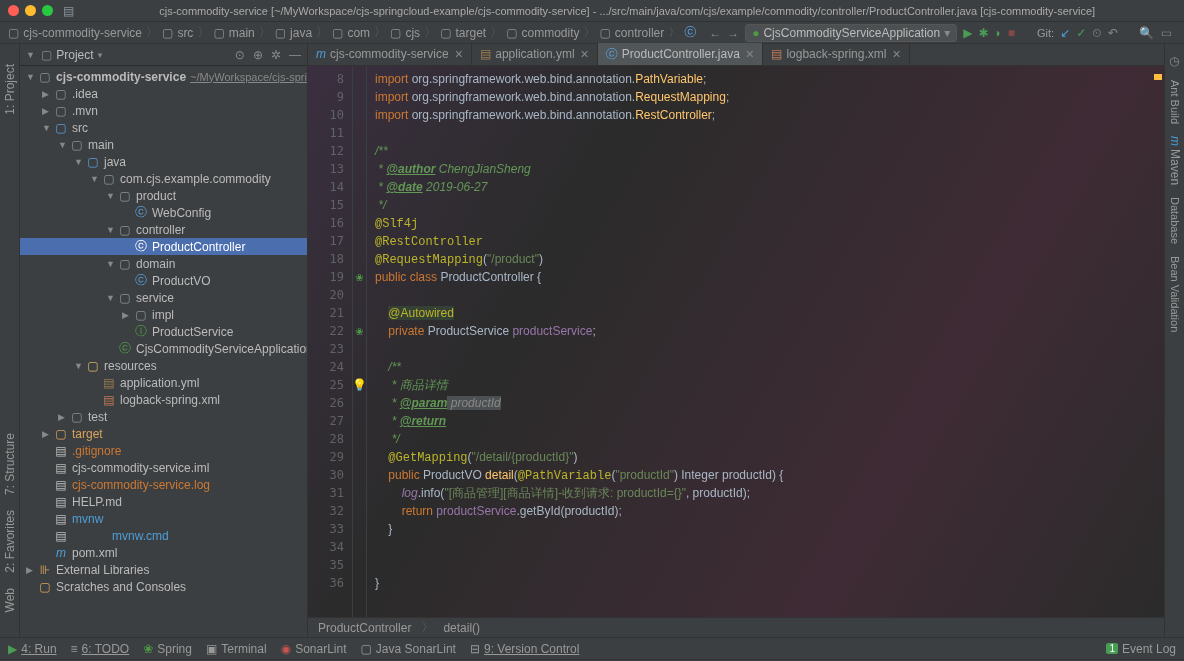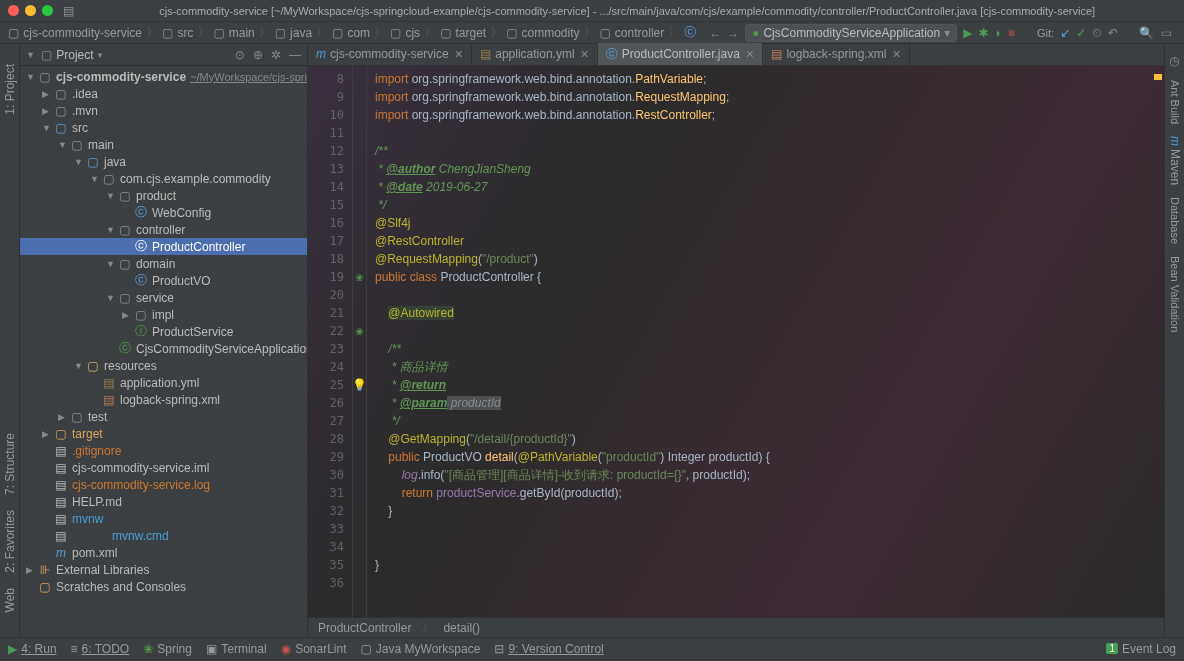--- a/index.html
+++ b/index.html
@@ -43,21 +43,21 @@
 .tab-close { color:#888; font-size:14px; margin-left:2px; }
 .editor-body { flex:1; display:flex; position:relative; overflow:hidden; background:linear-gradient(120deg,#3a2f3f 0%,#2b2b2b 30%,#3f2b35 70%,#2b2b2b 100%); }
 .gutter { width:45px; background:transparent; border-right:1px solid #3c3f41; text-align:right; padding-right:8px; padding-top:4px; }
 .gutter-extra { width:14px; border-right:1px solid #3c3f41; padding-top:4px; }
 .ln { height:18px; line-height:18px; color:#606366; font-family:Menlo,Consolas,monospace; font-size:12px; }
 .marker { height:18px; display:flex; align-items:center; justify-content:center; }
 .code { flex:1; padding:4px 8px; font-family:Menlo,Consolas,monospace; font-size:13px; line-height:18px; }
 .code-line { height:18px; white-space:pre; }
 .kw { color:#cc7832; }
 .str { color:#6a8759; }
-.ann { color:#bbb529; }
+.ann { color:#bbb529;font-family:Liberation Mono, monospace; }
 .ann-hl { color:#bbb529; background:#344134; }
 .cls { color:#ffc66d; }
 .doc { color:#629755; font-style:italic; }
 .doc-tag { color:#629755; font-style:italic; text-decoration:underline; font-weight:bold; }
 .doc-p { background:#4c5052; color:#888; font-style:italic; }
 .fn { color:#ffc66d; }
 .param { color:#a9b7c6; }
 .field { color:#9876aa; }
 .plain { color:#a9b7c6; }
 .breadcrumb-editor { height:20px; background:#3c3f41; border-top:1px solid #323232; display:flex; align-items:center; padding:0 10px; gap:10px; color:#999; font-size:11px; }
@@ -454,25 +454,26 @@
         <div class="code-line"><span class="doc">/**</span></div>
         <div class="code-line"><span class="doc"> * </span><span class="doc-tag">@author</span><span class="doc"> ChengJianSheng</span></div>
         <div class="code-line"><span class="doc"> * </span><span class="doc-tag">@date</span><span class="doc"> 2019-06-27</span></div>
         <div class="code-line"><span class="doc"> */</span></div>
         <div class="code-line"><span class="ann">@Slf4j</span></div>
         <div class="code-line"><span class="ann">@RestController</span></div>
         <div class="code-line"><span class="ann">@RequestMapping</span><span class="plain">(</span><span class="str">"/product"</span><span class="plain">)</span></div>
         <div class="code-line"><span class="kw">public </span><span class="kw">class </span><span class="plain">ProductController</span><span class="plain"> {</span></div>
         <div class="code-line"></div>
         <div class="code-line">    <span class="ann-hl">@Autowired</span></div>
+        <div class="code-line">    <span class="kw">private </span><span class="plain">ProductService </span><span class="field">productService</span><span class="plain">;</span></div>
         <div class="code-line"></div>
         <div class="code-line">    <span class="doc">/**</span></div>
         <div class="code-line">    <span class="doc"> * 商品详情</span></div>
+        <div class="code-line">    <span class="doc"> * </span><span class="doc-tag">@param</span><span class="doc-p"> productId</span></div>
         <div class="code-line">    <span class="doc"> * </span><span class="doc-tag">@return</span></div>
-        <div class="code-line">    <span class="doc"> * </span><span class="doc-tag">@param</span><span class="doc-p"> productId</span></div>
         <div class="code-line">    <span class="doc"> */</span></div>
         <div class="code-line">    <span class="ann">@GetMapping</span><span class="plain">(</span><span class="str">"/detail/{productId}"</span><span class="plain">)</span></div>
         <div class="code-line">    <span class="kw">public </span><span class="plain">ProductVO </span><span class="fn">detail</span><span class="plain">(</span><span class="ann">@PathVariable</span><span class="plain">(</span><span class="str">"productId"</span><span class="plain">) </span><span class="plain">Integer </span><span class="param">productId</span><span class="plain">) {</span></div>
         <div class="code-line">        <span class="field" style="font-style:italic;">log</span><span class="plain">.info(</span><span class="str">"[商品管理][商品详情]-收到请求: productId={}"</span><span class="plain">, productId);</span></div>
         <div class="code-line">        <span class="kw">return </span><span class="field">productService</span><span class="plain">.getById(productId);</span></div>
         <div class="code-line">    <span class="plain">}</span></div>
         <div class="code-line"></div>
         <div class="code-line"></div>
         <div class="code-line"><span class="plain">}</span></div>
       </div>
@@ -513,21 +514,21 @@
   <span class="btab">
       <span>▣</span>
       <span>Terminal</span>
     </span>
   <span class="btab">
       <span style="color:#c75450;">◉</span>
       <span>SonarLint</span>
     </span>
   <span class="btab">
       <span>▢</span>
-      <span>Java MyWorkspace</span>
+      <span>Java SonarLint</span>
     </span>
   <span class="btab">
       <span>⊟</span>
       <span style="text-decoration:underline;">9: Version Control</span>
     </span>
   <span class="btab btab-right">
       <span class="event-badge">1</span>
       <span>Event Log</span>
     </span>
 </div>

